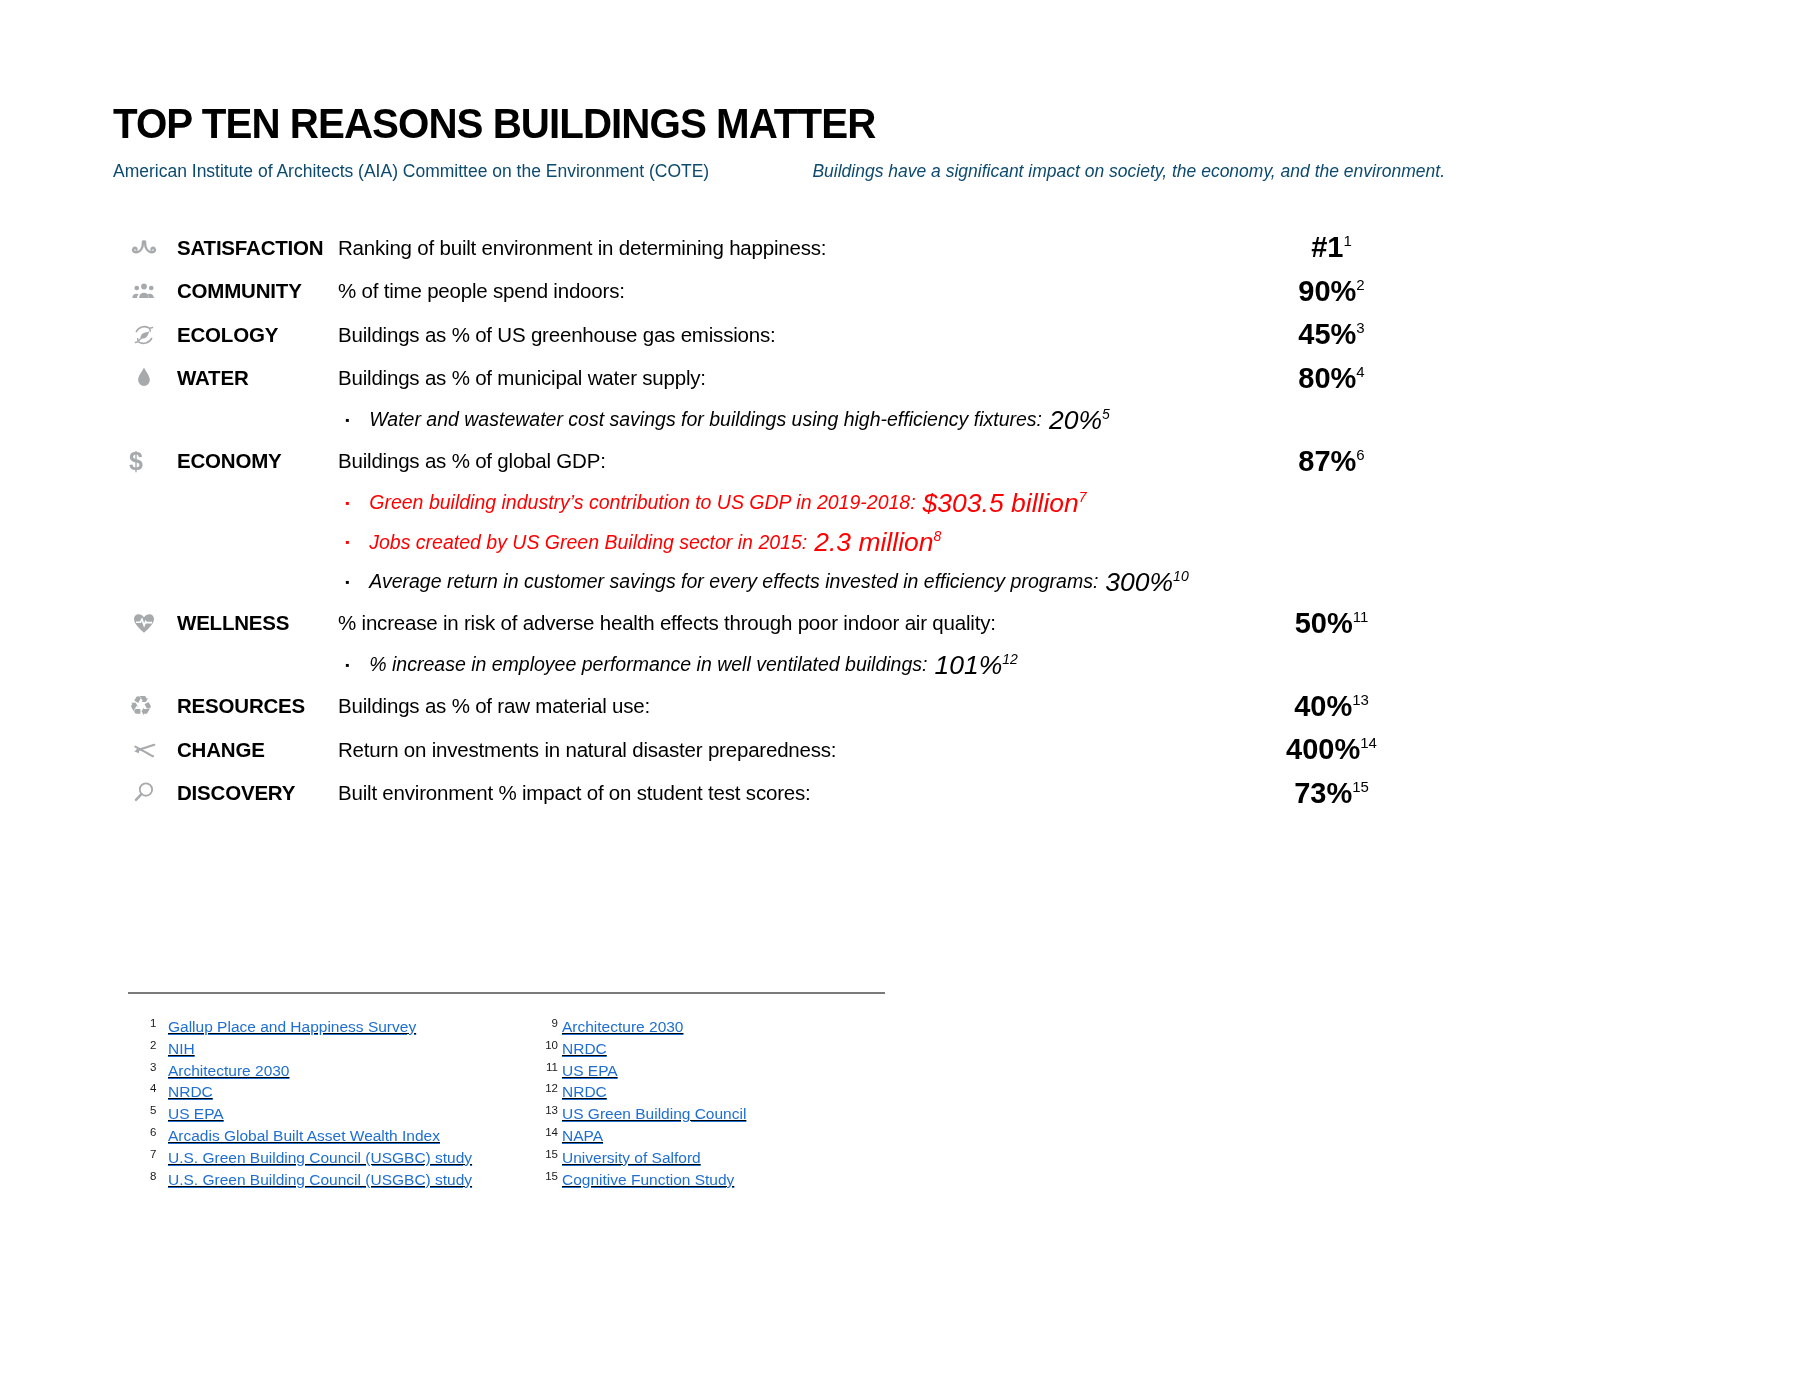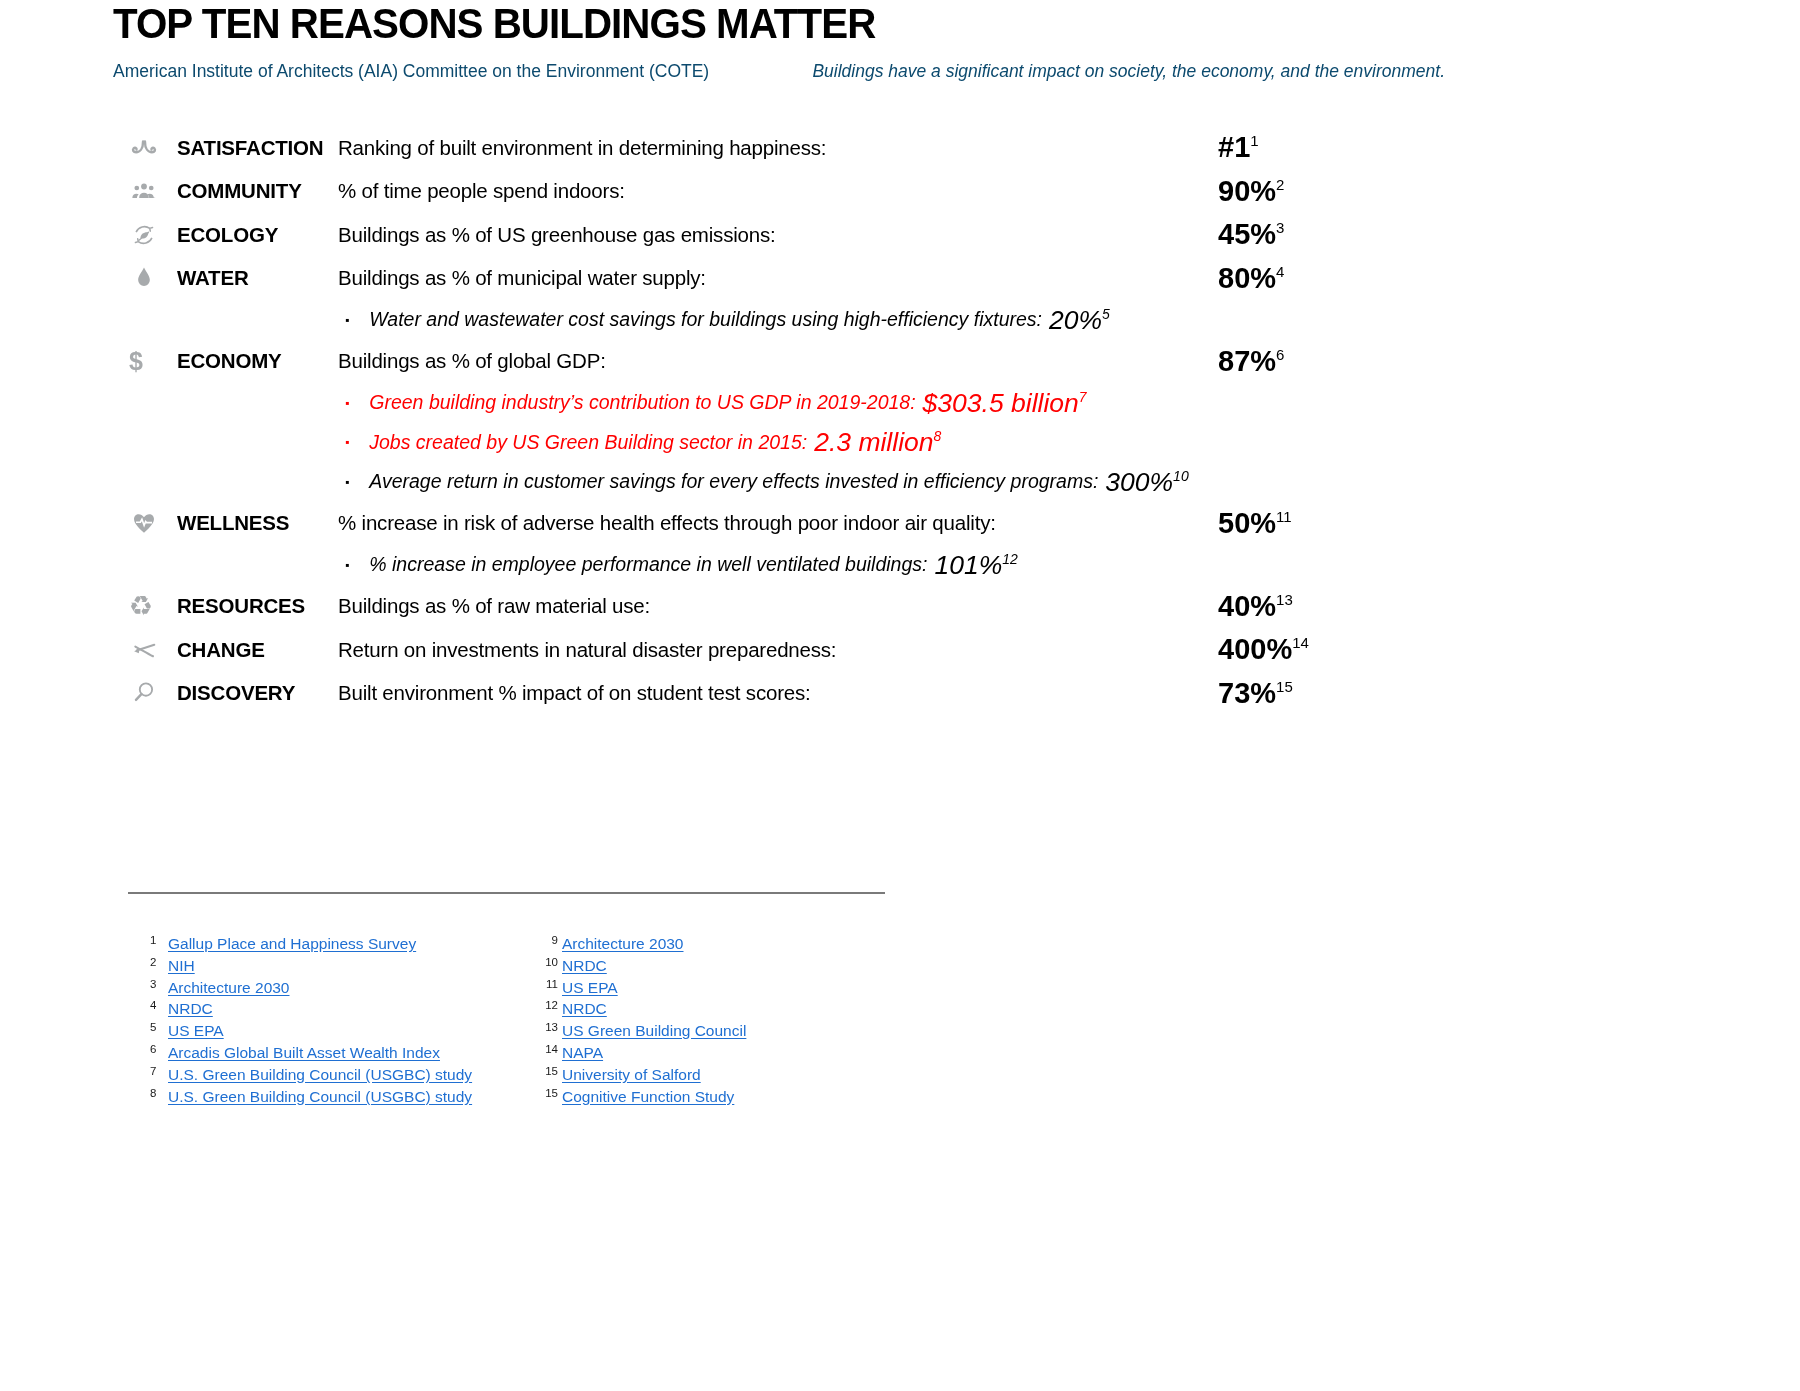--- a/index.html
+++ b/index.html
@@ -1,55 +1,55 @@
 <!DOCTYPE html>
 <html><head>
 <meta charset="utf-8">
 <style>
   * { box-sizing: border-box; }
   html,body { margin:0; padding:0; }
   body {
     width:1800px; height:1391px; background:#ffffff; overflow:hidden;
     font-family:"Liberation Sans", sans-serif; color:#000;
   }
-  .content { margin-left:113px; width:1332px; }
+  .content { margin-left:113px; width:1332px; padding-top:100px; }
 
   .title {
     margin:0; font-size:42px; font-weight:bold; letter-spacing:-1px;
     transform:scaleX(.96); transform-origin:left; white-space:nowrap; color:#000;
   }
   .subtitle-row { display:flex; justify-content:space-between; margin-top:13px; font-size:17.5px; color:#0c4a6e; }
   .subtitle-right { font-style:italic; }
 
   .list { margin-top:44px; }
   .row-main {
     display:grid; grid-template-columns:64px 161px 880px auto;
     align-items:center; height:43.5px;
   }
   .cell-icon { padding-left:16px; display:flex; align-items:center; }
   .icon svg { display:block; }
   .glyph { font-size:25px; font-weight:bold; color:#A7AAAC; line-height:26px; }
   .glyph-recycle { font-family:"DejaVu Sans", sans-serif; font-weight:normal; font-size:27px; }
   .cat  { font-weight:bold; font-size:20.5px; letter-spacing:-0.2px; white-space:nowrap; }
   .desc { font-size:20.5px; letter-spacing:-0.2px; white-space:nowrap; }
-  .val  { font-size:29px; font-weight:bold; line-height:1; white-space:nowrap; }
+  .val  { font-size:29px; font-weight:bold; line-height:1; white-space:nowrap;text-align:center; }
   .val sup { font-size:15px; font-weight:400; line-height:0; }
 
   .row-sub {
     height:39.5px; display:flex; align-items:center;
     padding-left:232px; font-style:italic; font-size:19.5px; white-space:nowrap;
   }
   .row-sub .bullet { font-style:normal; font-size:12px; margin-right:20px; line-height:1; }
   .row-sub .bigval { font-size:26.5px; margin-left:7px; line-height:1; }
   .row-sub sup { font-size:14px; line-height:0; }
   .row-sub.red { color:#FE0000; }
 
   .divider { margin-left:15px; margin-top:177px; width:757px; height:2px; background:#7A7A7A; }
 
-  .footnotes { display:flex; margin-top:40px; font-size:15.5px; }
+  .footnotes { display:flex; margin-top:23px; font-size:15.5px;text-decoration:underline; }
   .fn-col { line-height:19.8px; }
   .fn-left  { margin-left:37px; width:374px; }
   .fn-right { margin-left:17px; }
   .fn-item { white-space:nowrap; }
   .fnref { display:inline-block; width:18px; font-size:11.5px; position:relative; top:-5px; color:#1a1a1a; }
   .fn-right .fnref { width:17px; text-align:right; margin-right:4px; }
   .fn-link { color:#1F6FD2; text-decoration:underline; text-underline-offset:2px; cursor:pointer; }
 
   .symbol-defs { position:absolute; width:0; height:0; overflow:hidden; }
 </style>

